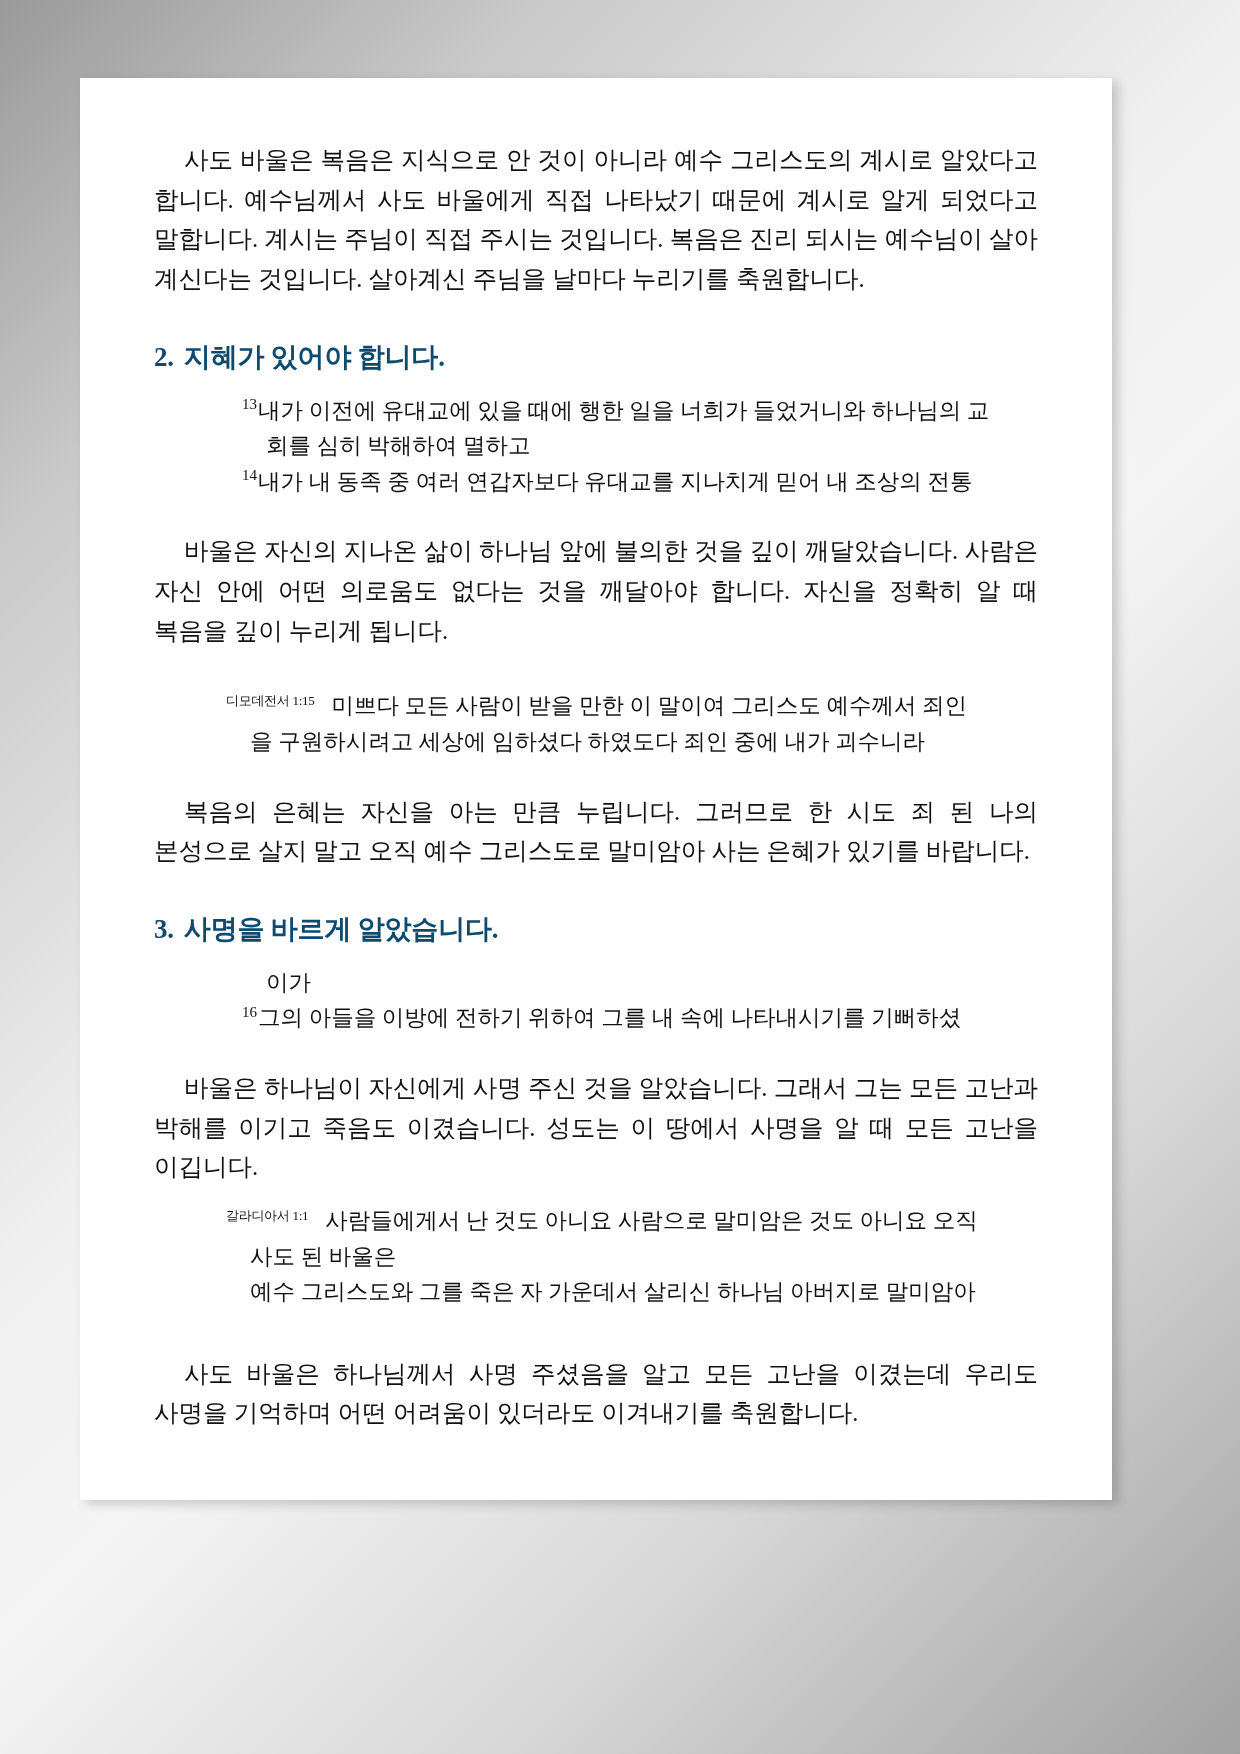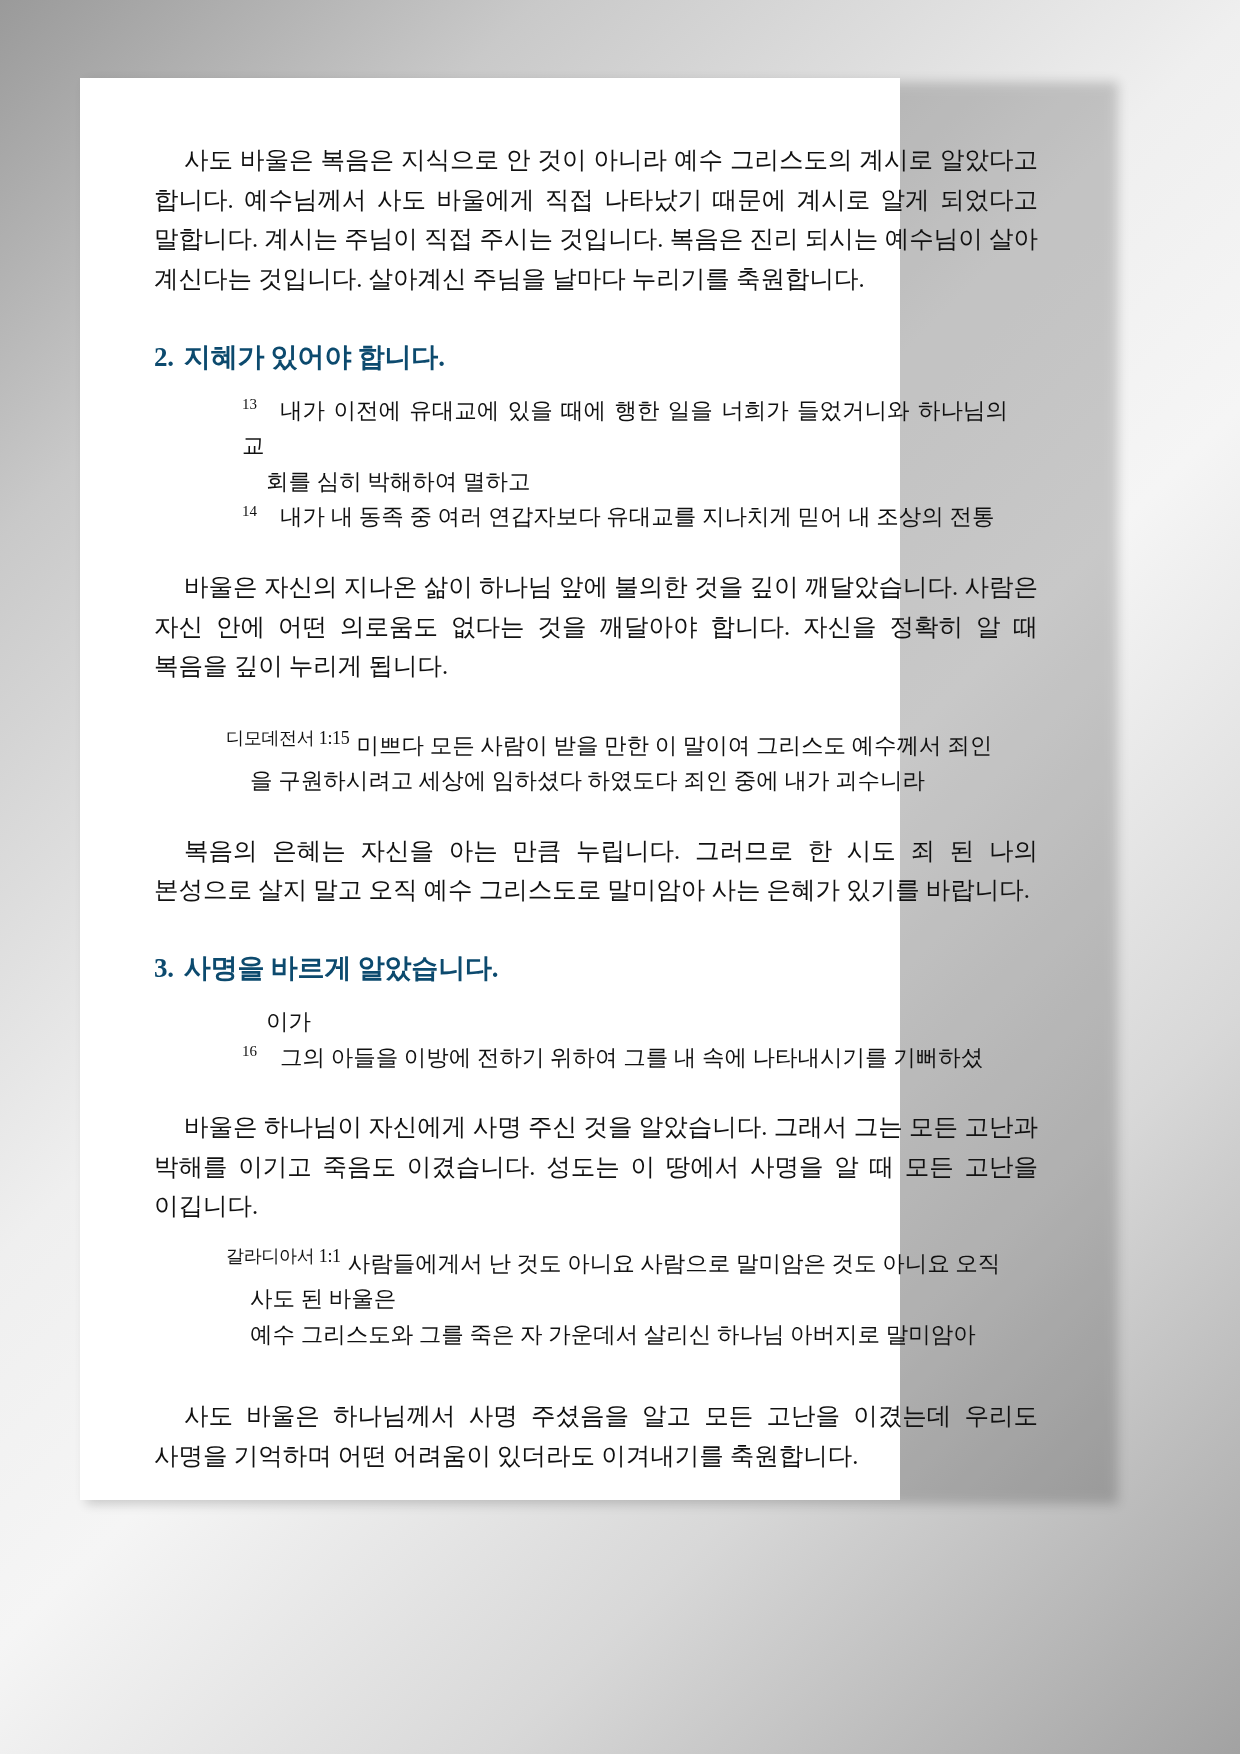--- a/index.html
+++ b/index.html
@@ -23,21 +23,21 @@
     height: 1422px;
     background: #000;
     opacity: 0.18;
     filter: blur(6px);
   }
 
   #page {
     position: absolute;
     left: 80px;
     top: 78px;
-    width: 820px;
+    width: 1032px;
     height: 1422px;
     background: #ffffff;
     box-sizing: border-box;
     padding: 62px 74px 40px 74px;
   }
 
   .doc-body {
     width: 884px;
     margin: 0 auto;
   }
@@ -80,28 +80,28 @@
     word-break: keep-all;
   }
 
   .quote-line.cont {
     padding-left: 24px;
   }
 
   .verse-sup {
     font-size: 15px;
     vertical-align: super;
-    margin-right: 23px;
+    margin-right: 1px;
     color: #111;
   }
 
   .ref-label {
-    font-size: 18px;
+    font-size: 13px;
     vertical-align: super;
-    margin-right: 7px;
+    margin-right: 17px;
     color: #111;
     letter-spacing: -0.3px;
   }
   .gap-md { height: 32px; }
   .gap-lg { height: 44px; }
   .gap-xs { height: 10px; }
 </style>
 </head>
 <body>
 

